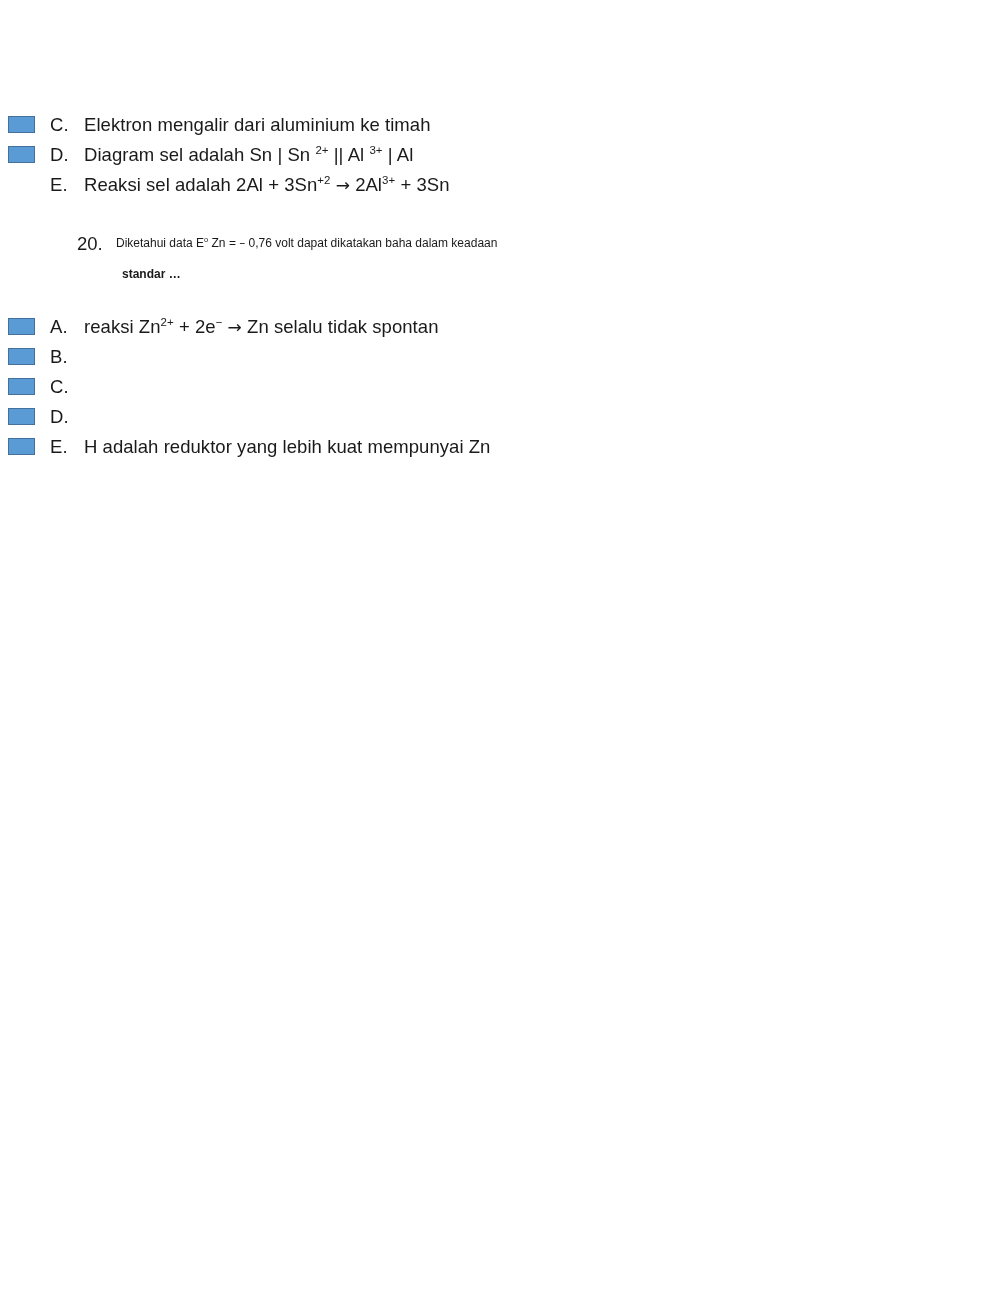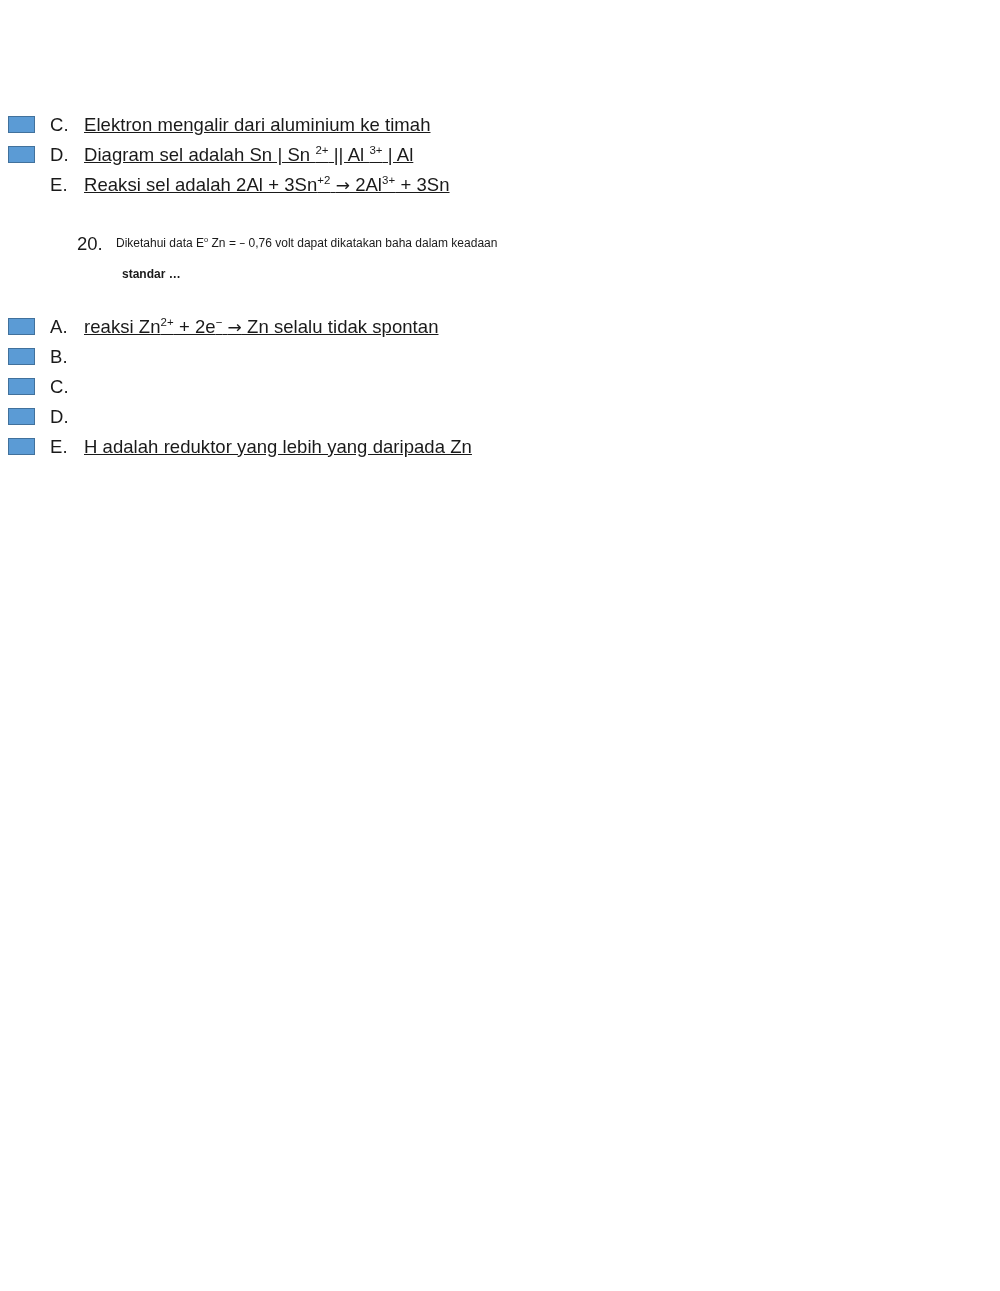--- a/index.html
+++ b/index.html
@@ -60,21 +60,20 @@
     width: 34px;
     min-width: 34px;
     font-size: 18.5px;
     letter-spacing: 0.1px;
   }
 
   .opt-text {
     font-size: 18.5px;
     white-space: nowrap;
     letter-spacing: 0.05px;
-    text-decoration: underline;
   }
 
   
   .q-block {
     display: flex;
     align-items: flex-start;
   }
 
   .q-num {
     width: 44px;
@@ -190,19 +189,19 @@
           <div class="blue-square"></div>
         </div>
         <div class="letter-cell">D.</div>
       </div>
 
       <div class="opt-row">
         <div class="marker-cell">
           <div class="blue-square"></div>
         </div>
         <div class="letter-cell">E.</div>
-        <div class="opt-text">H adalah reduktor yang lebih yang daripada Zn</div>
+        <div class="opt-text">H adalah reduktor yang lebih kuat mempunyai Zn</div>
       </div>
 
     </div>
 
   </div>
 </div>
 
 </body></html>

